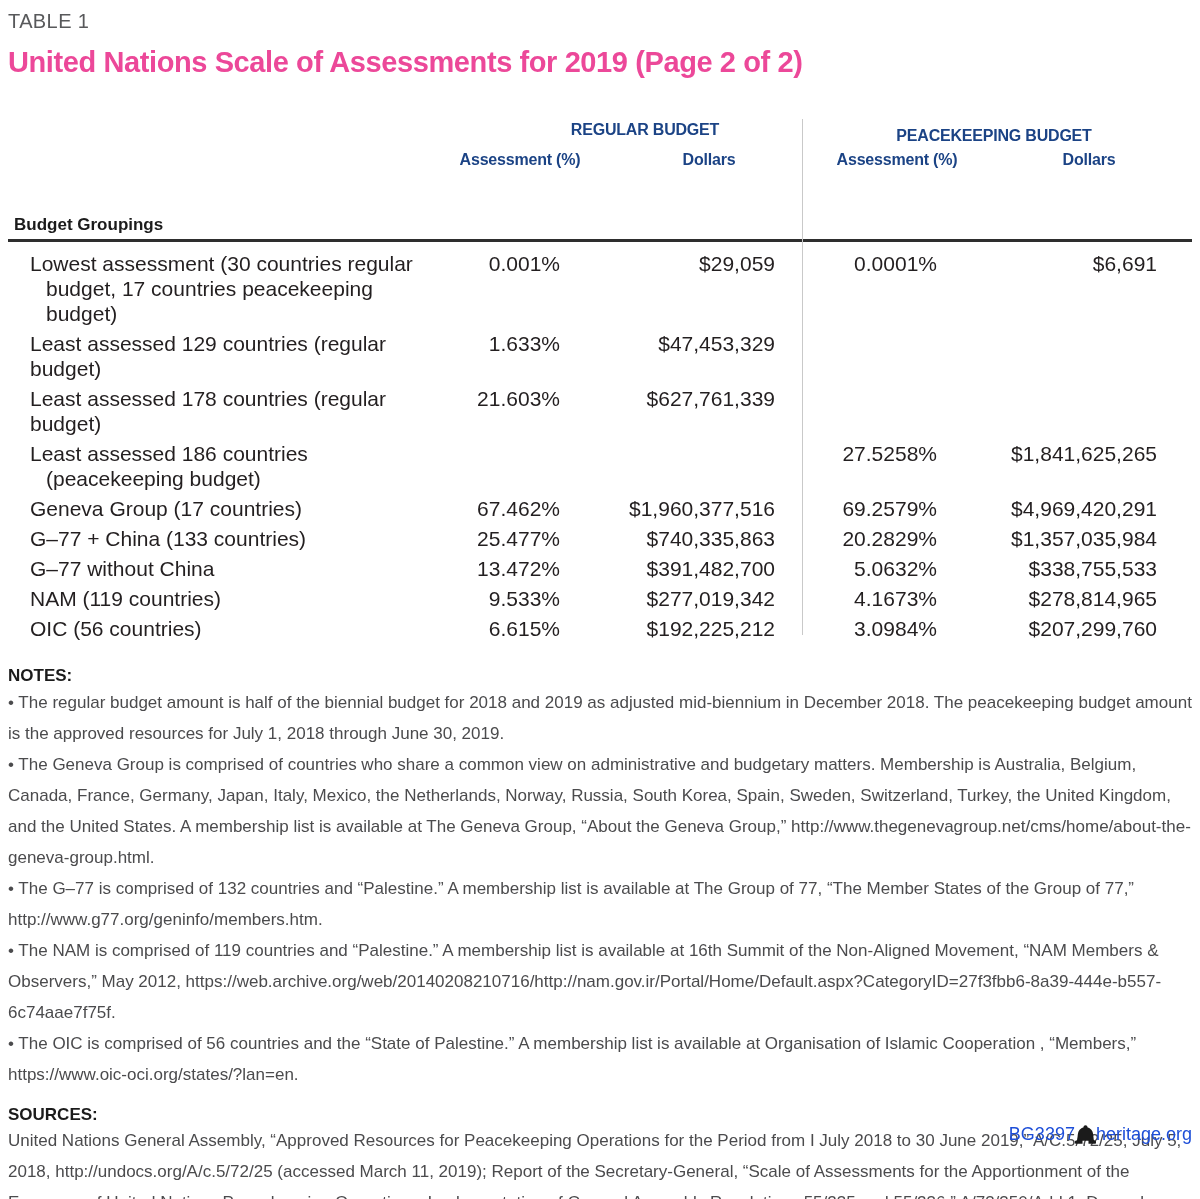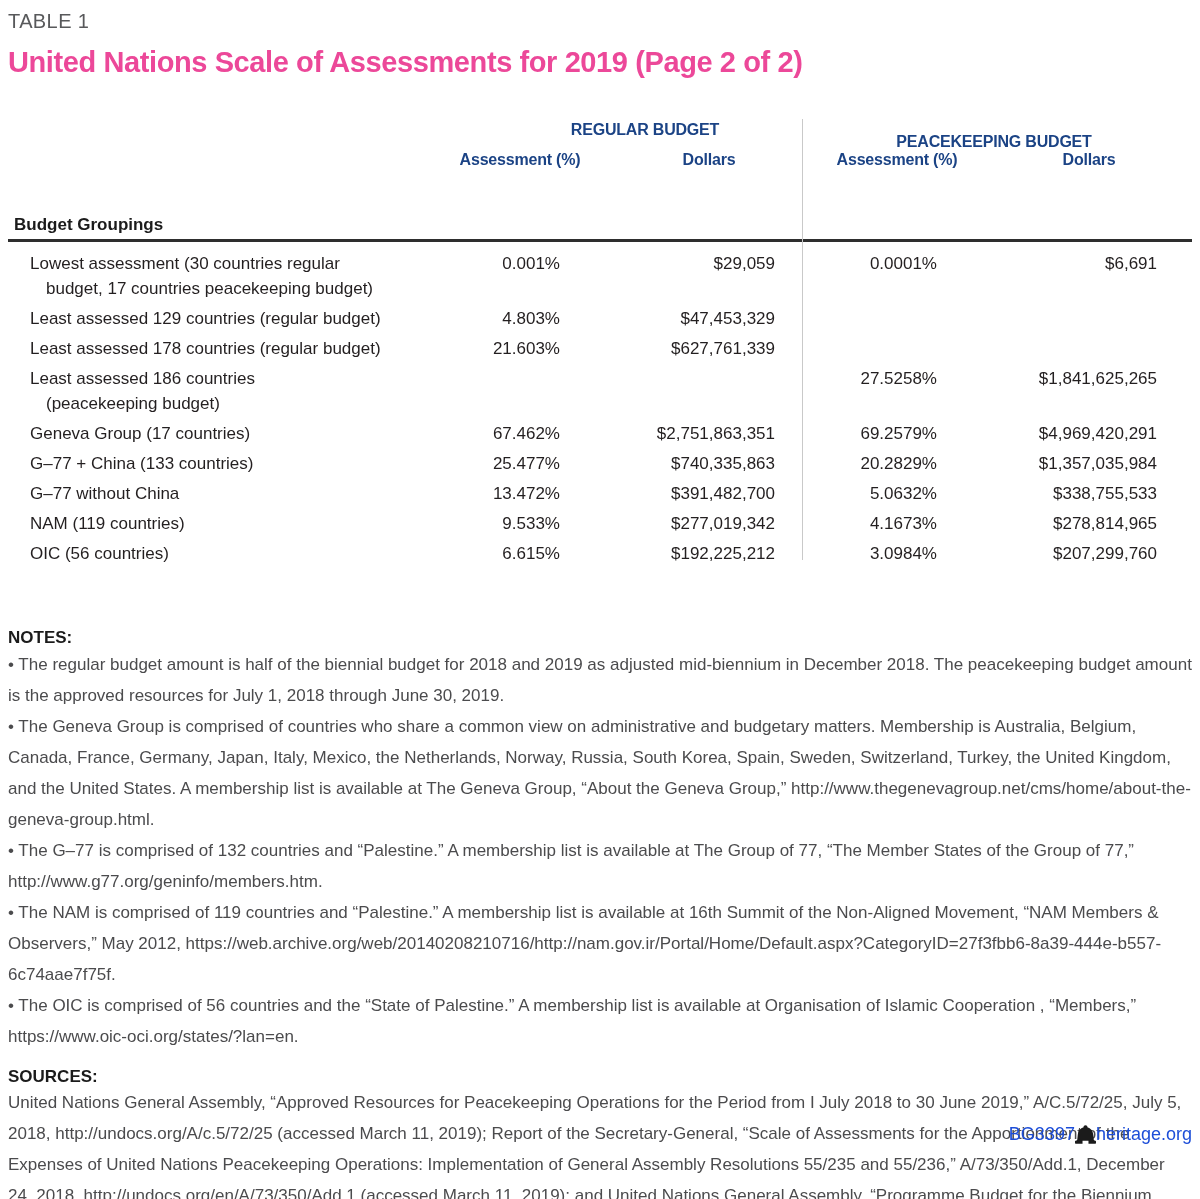--- a/index.html
+++ b/index.html
@@ -28,45 +28,45 @@
     width: 1px; background: #c9c9c9;
   }
 
   .colheads { position: relative; height: 58px; }
   .colheads .g, .colheads .s {
     position: absolute; transform: translateX(-50%);
     color: #1b4385; font-weight: 700; font-size: 16px;
     white-space: nowrap; letter-spacing: -0.2px;
   }
   .g.reg { left: 637px; top: 2px; }
-  .g.pk  { left: 986px; top: 14px; }
+  .g.pk  { left: 986px; top: 8px; }
   .s.a1  { left: 512px; top: 32px; }
   .s.d1  { left: 701px; top: 32px; }
   .s.a2  { left: 889px; top: 32px; }
   .s.d2  { left: 1081px; top: 32px; }
 
   .sectionhead {
     margin-top: 38px; padding-left: 6px;
     font-weight: 700; font-size: 17px; color: #1b1b1b;
   }
   .rule { margin-top: 4px; border-top: 3px solid #2e2e2e; }
 
   .rows { padding-top: 9px; }
   .trow {
     display: grid;
     grid-template-columns: 428px 124px 215px 162px 220px;
     align-items: start;
-    font-size: 17px; line-height: 25px;
+    font-size: 21px; line-height: 25px;
     margin-bottom: 5px;
   }
   .trow .label { padding-left: 22px; }
   .trow .l2 { display: block; padding-left: 16px; }
   .trow .num { text-align: right; white-space: nowrap; }
 
-  .notes { margin-top: 61px; }
+  .notes { margin-top: 24px; }
   .notes-heading, .sources-heading {
     margin: 0; font-size: 17px; font-weight: 700; color: #1b1b1b;
     line-height: 21.5px;
   }
   .note, .sources-text {
     margin: 0; font-size: 17px; line-height: 31px; color: #4b4b4d;
     word-wrap: break-word;
   }
   .sources { margin-top: 14px; }
 
@@ -105,21 +105,21 @@
       <div class="trow">
         <div class="label"><span>Lowest assessment (30 countries regular</span><span class="l2">budget, 17 countries peacekeeping budget)</span></div>
         <div class="num">0.001%</div>
         <div class="num">$29,059</div>
         <div class="num">0.0001%</div>
         <div class="num">$6,691</div>
       </div>
 
       <div class="trow">
         <div class="label"><span>Least assessed 129 countries (regular budget)</span><span class="l2"></span></div>
-        <div class="num">4.803%</div>
+        <div class="num">1.633%</div>
         <div class="num">$47,453,329</div>
         <div class="num"></div>
         <div class="num"></div>
       </div>
 
       <div class="trow">
         <div class="label"><span>Least assessed 178 countries (regular budget)</span><span class="l2"></span></div>
         <div class="num">21.603%</div>
         <div class="num">$627,761,339</div>
         <div class="num"></div>
@@ -130,21 +130,21 @@
         <div class="label"><span>Least assessed 186 countries</span><span class="l2">(peacekeeping budget)</span></div>
         <div class="num"></div>
         <div class="num"></div>
         <div class="num">27.5258%</div>
         <div class="num">$1,841,625,265</div>
       </div>
 
       <div class="trow">
         <div class="label"><span>Geneva Group (17 countries)</span><span class="l2"></span></div>
         <div class="num">67.462%</div>
-        <div class="num">$2,751,863,351</div>
+        <div class="num">$1,960,377,516</div>
         <div class="num">69.2579%</div>
         <div class="num">$4,969,420,291</div>
       </div>
 
       <div class="trow">
         <div class="label"><span>G–77 + China (133 countries)</span><span class="l2"></span></div>
         <div class="num">25.477%</div>
         <div class="num">$740,335,863</div>
         <div class="num">20.2829%</div>
         <div class="num">$1,357,035,984</div>

